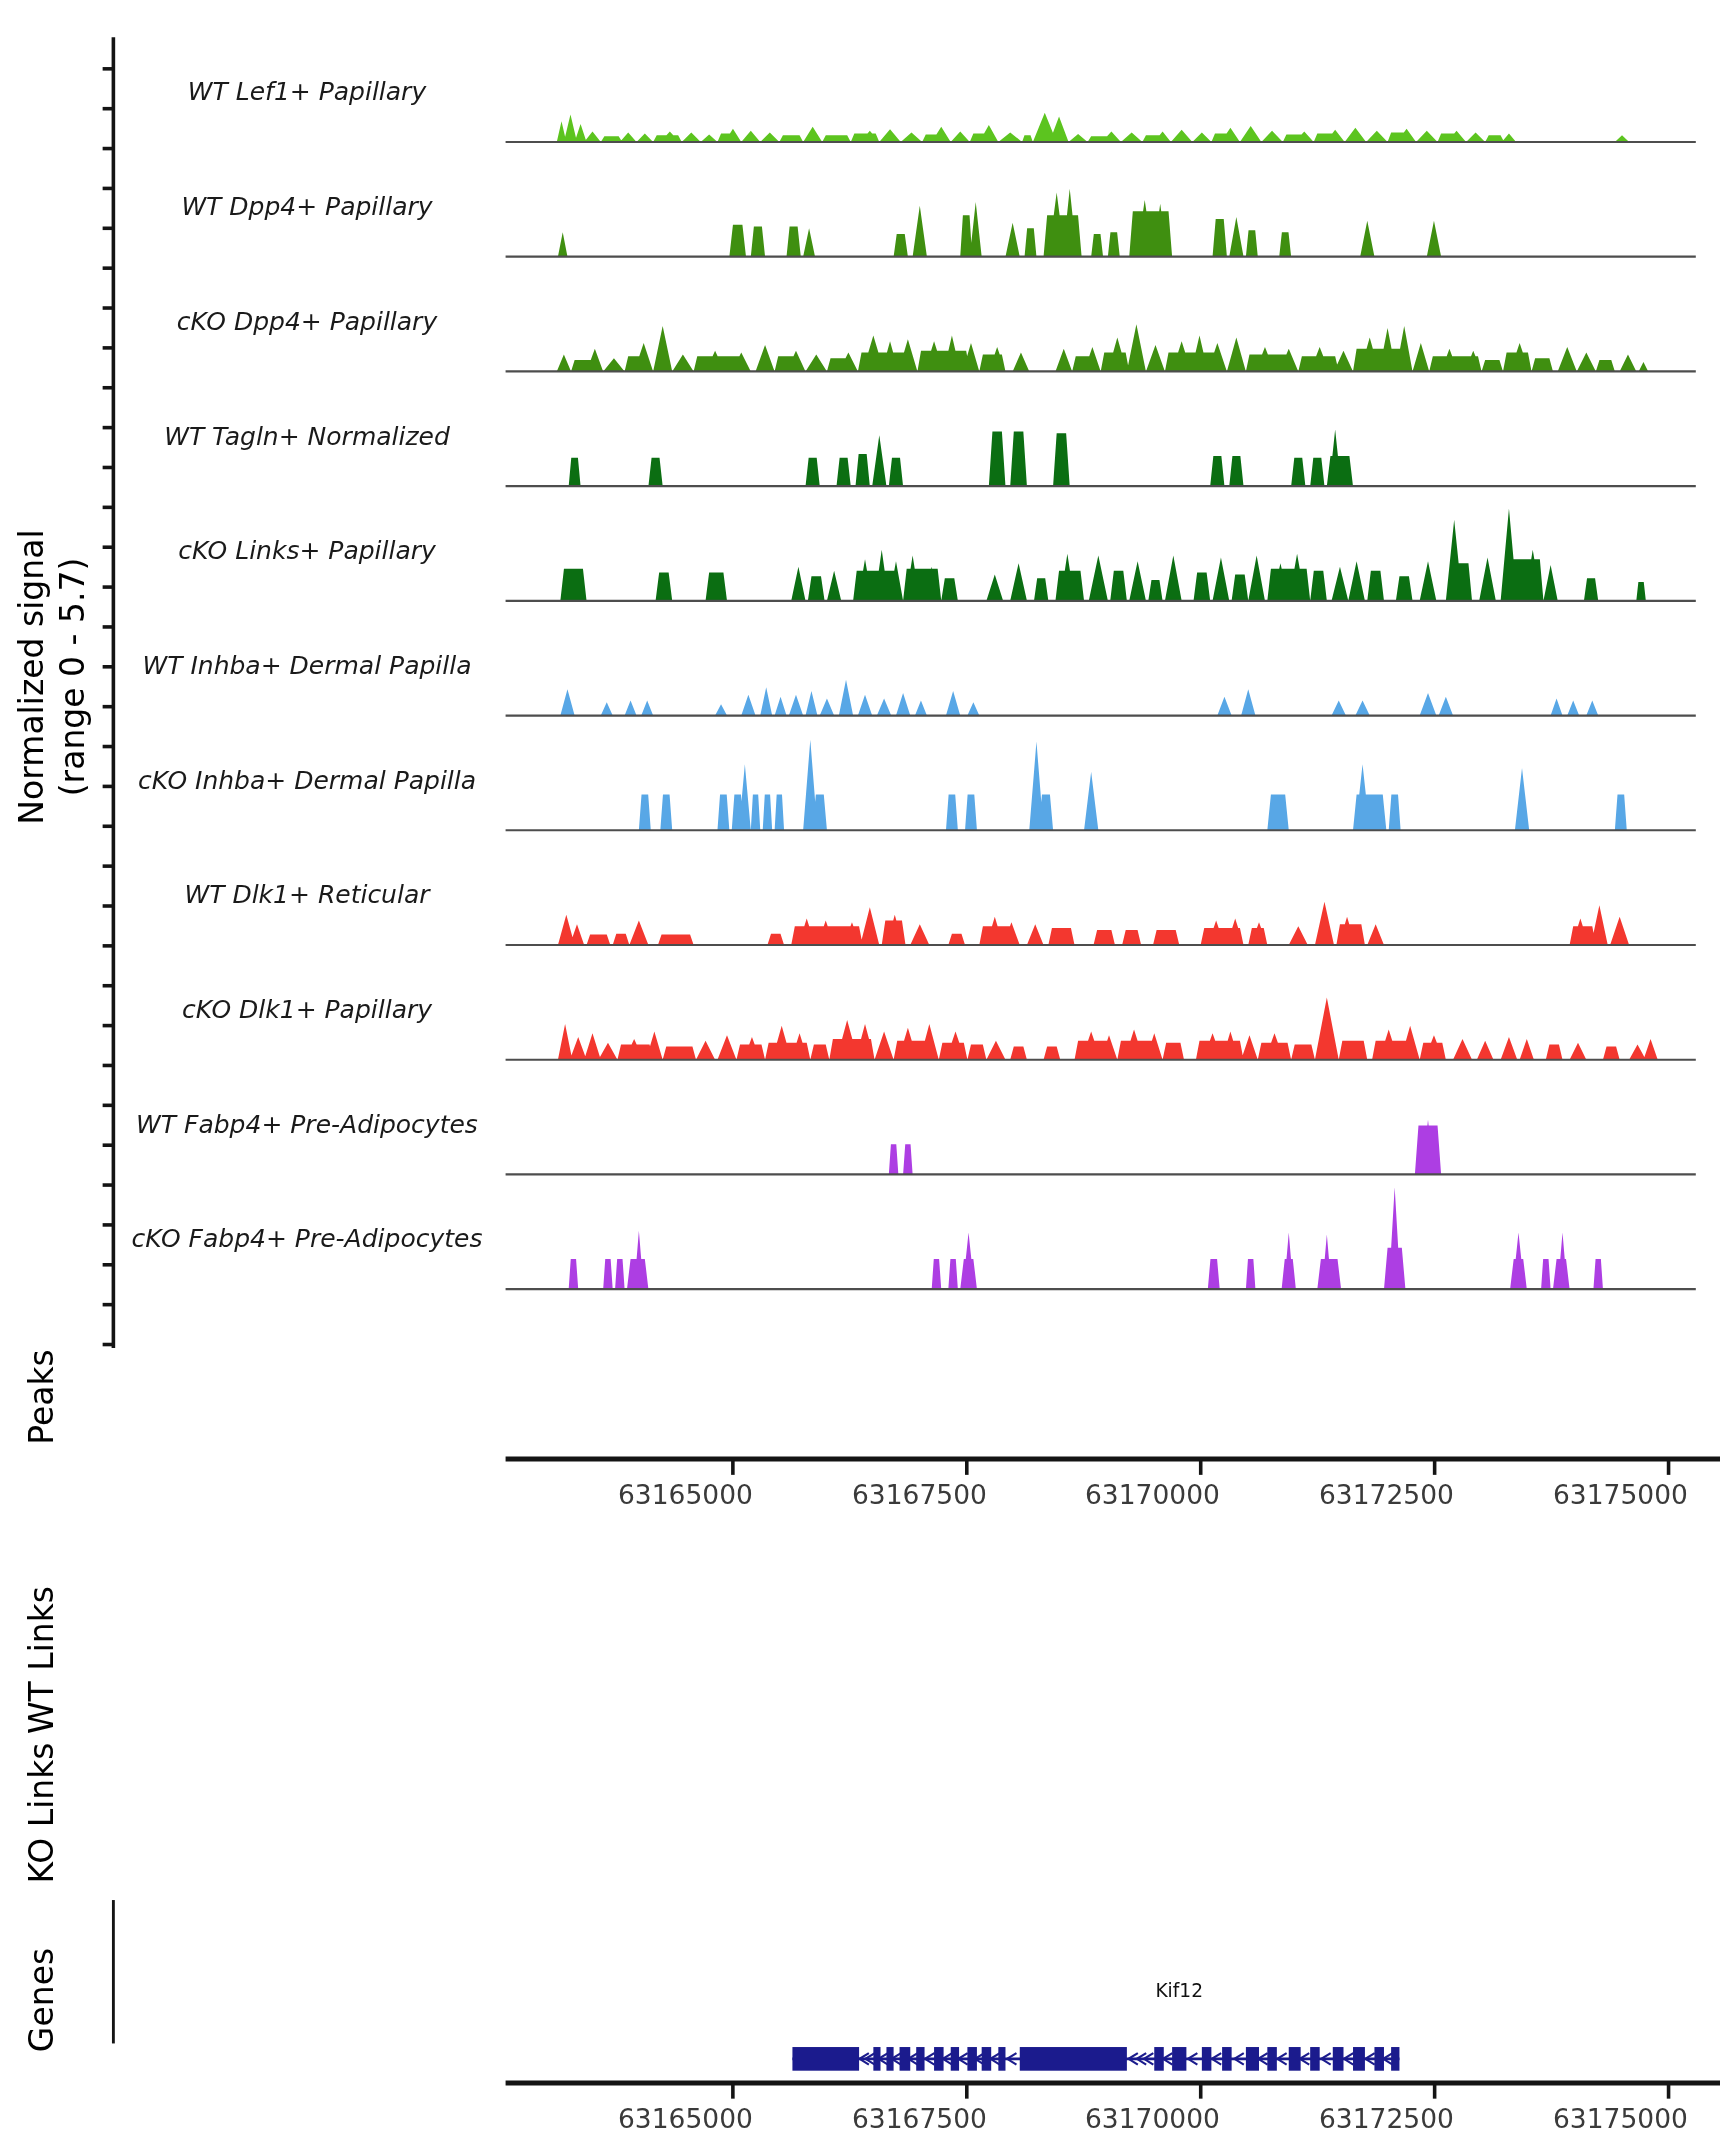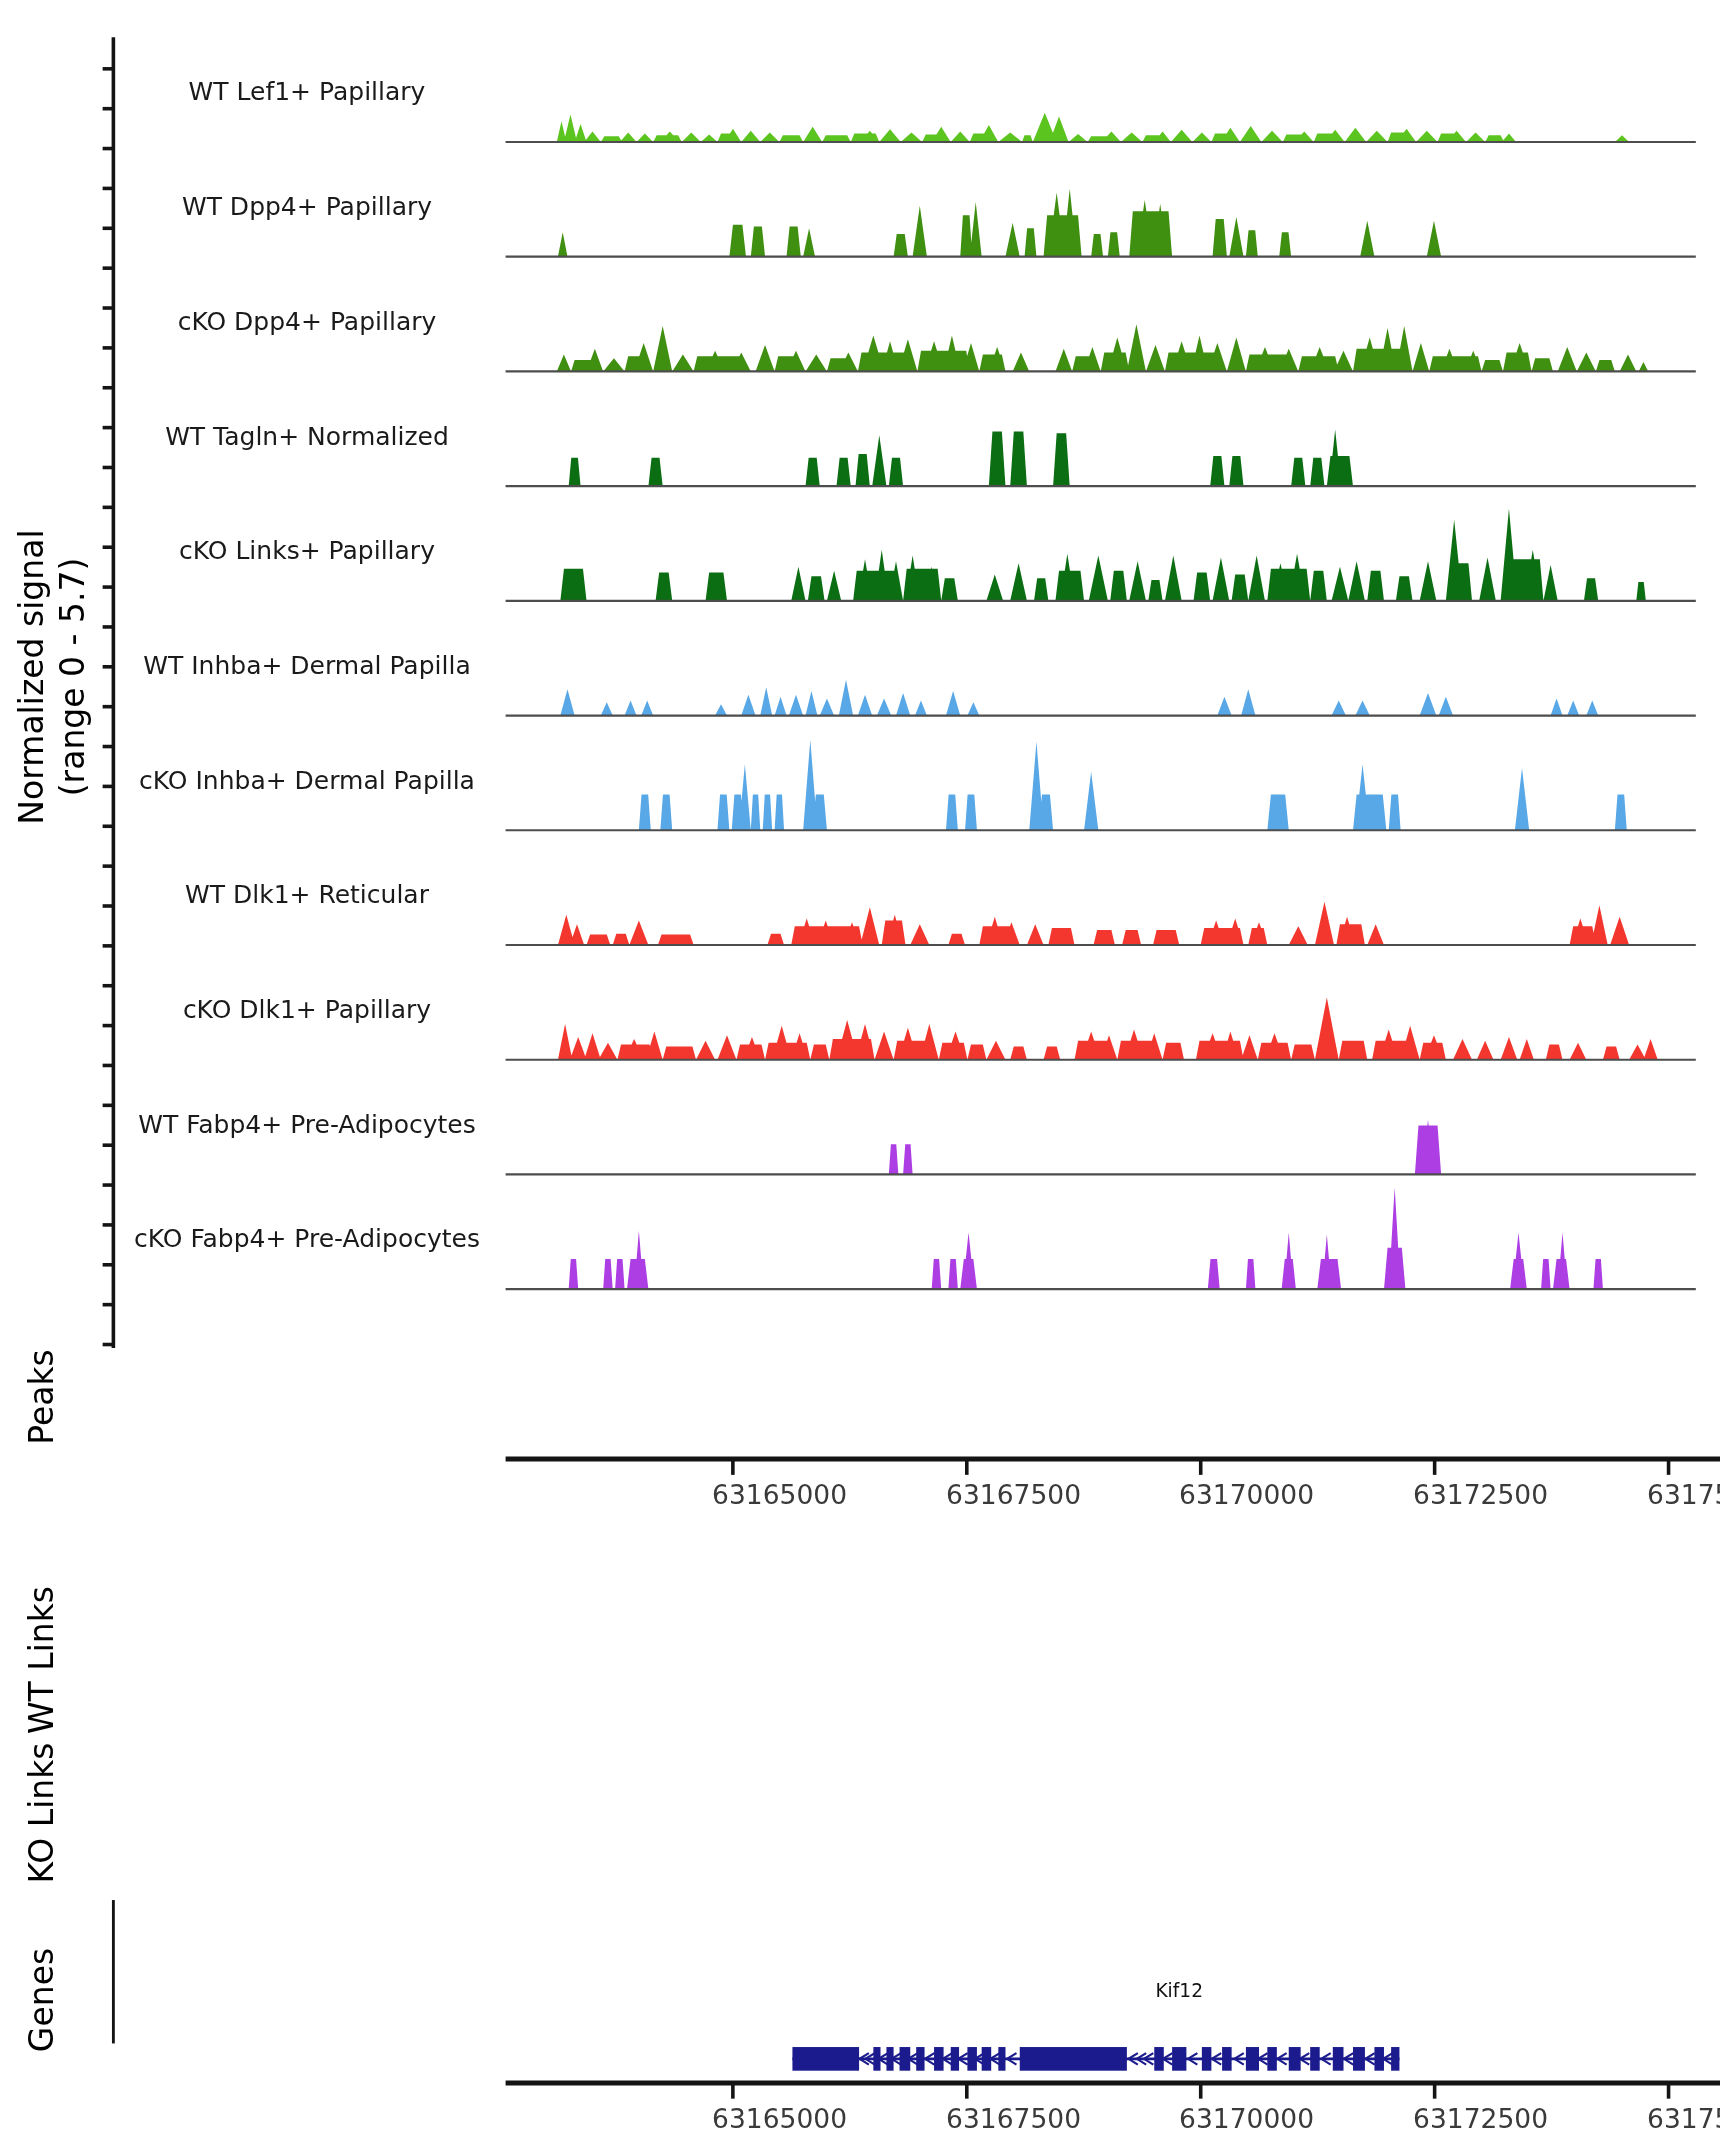--- a/index.html
+++ b/index.html
@@ -5,22 +5,22 @@
   html,body{margin:0;padding:0;background:#ffffff;}
   body{width:1721px;height:2151px;position:relative;overflow:hidden;
        font-family:"DejaVu Sans","Liberation Sans",sans-serif;color:#000;}
   #stage{position:absolute;left:0;top:0;width:1721px;height:2151px;}
   #chart-svg{position:absolute;left:0;top:0;}
   .rot-label{position:absolute;transform:translate(-50%,-50%) rotate(-90deg);
              white-space:nowrap;font-size:33px;color:#000;}
   .ylab{position:absolute;transform:translate(-50%,-50%) rotate(-90deg);
         font-size:33px;text-align:center;line-height:1.25;white-space:nowrap;}
   .track-label{position:absolute;width:430px;left:92px;text-align:center;
-               font-size:25px;color:#1a1a1a;white-space:nowrap;}
-  .tick-label{position:absolute;width:229px;margin-left:-115px;text-align:right;
+               font-size:25px;color:#1a1a1a;white-space:nowrap;font-style:italic;}
+  .tick-label{position:absolute;width:229px;margin-left:-115px;text-align:left;
               font-size:26.5px;color:#3a3a3a;}
   .gene-label{position:absolute;width:215px;margin-left:-108px;text-align:right;
               font-size:18.6px;color:#111;}
   .axis-title{position:absolute;width:645px;margin-left:-323px;text-align:center;
               font-size:32px;color:#000;}
 </style>
 </head>
 <body>
 
 <div id="stage">

